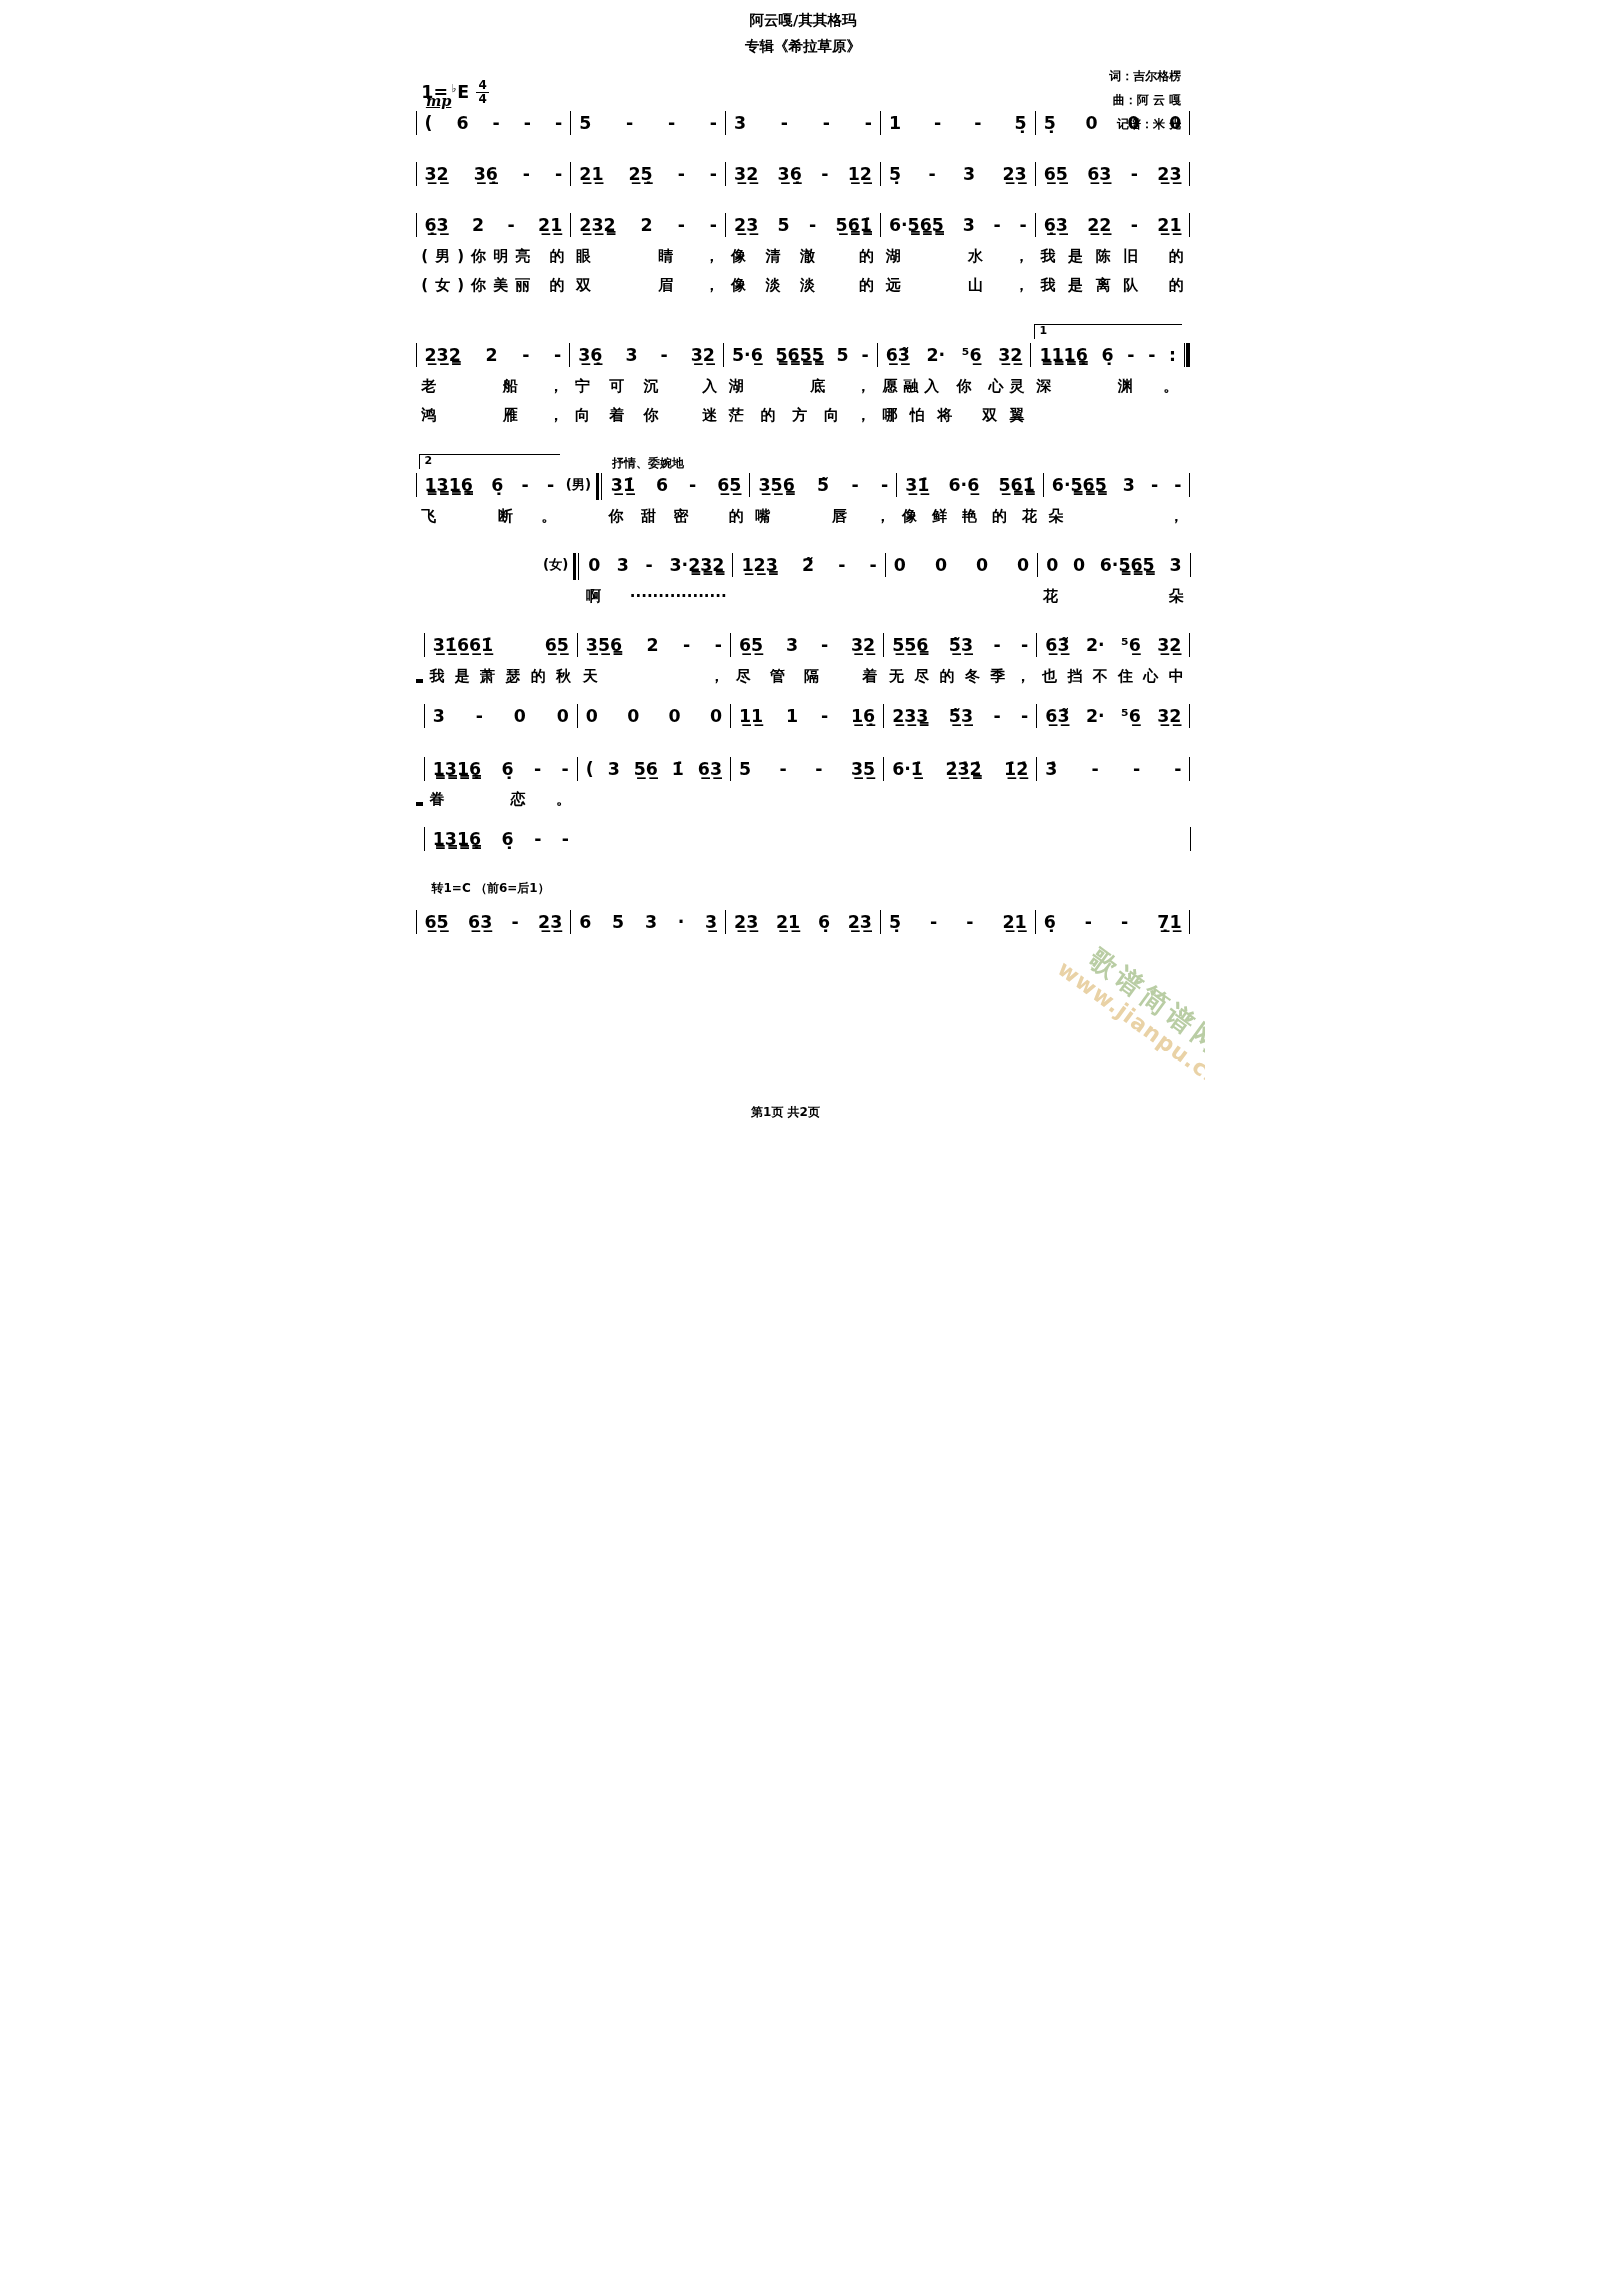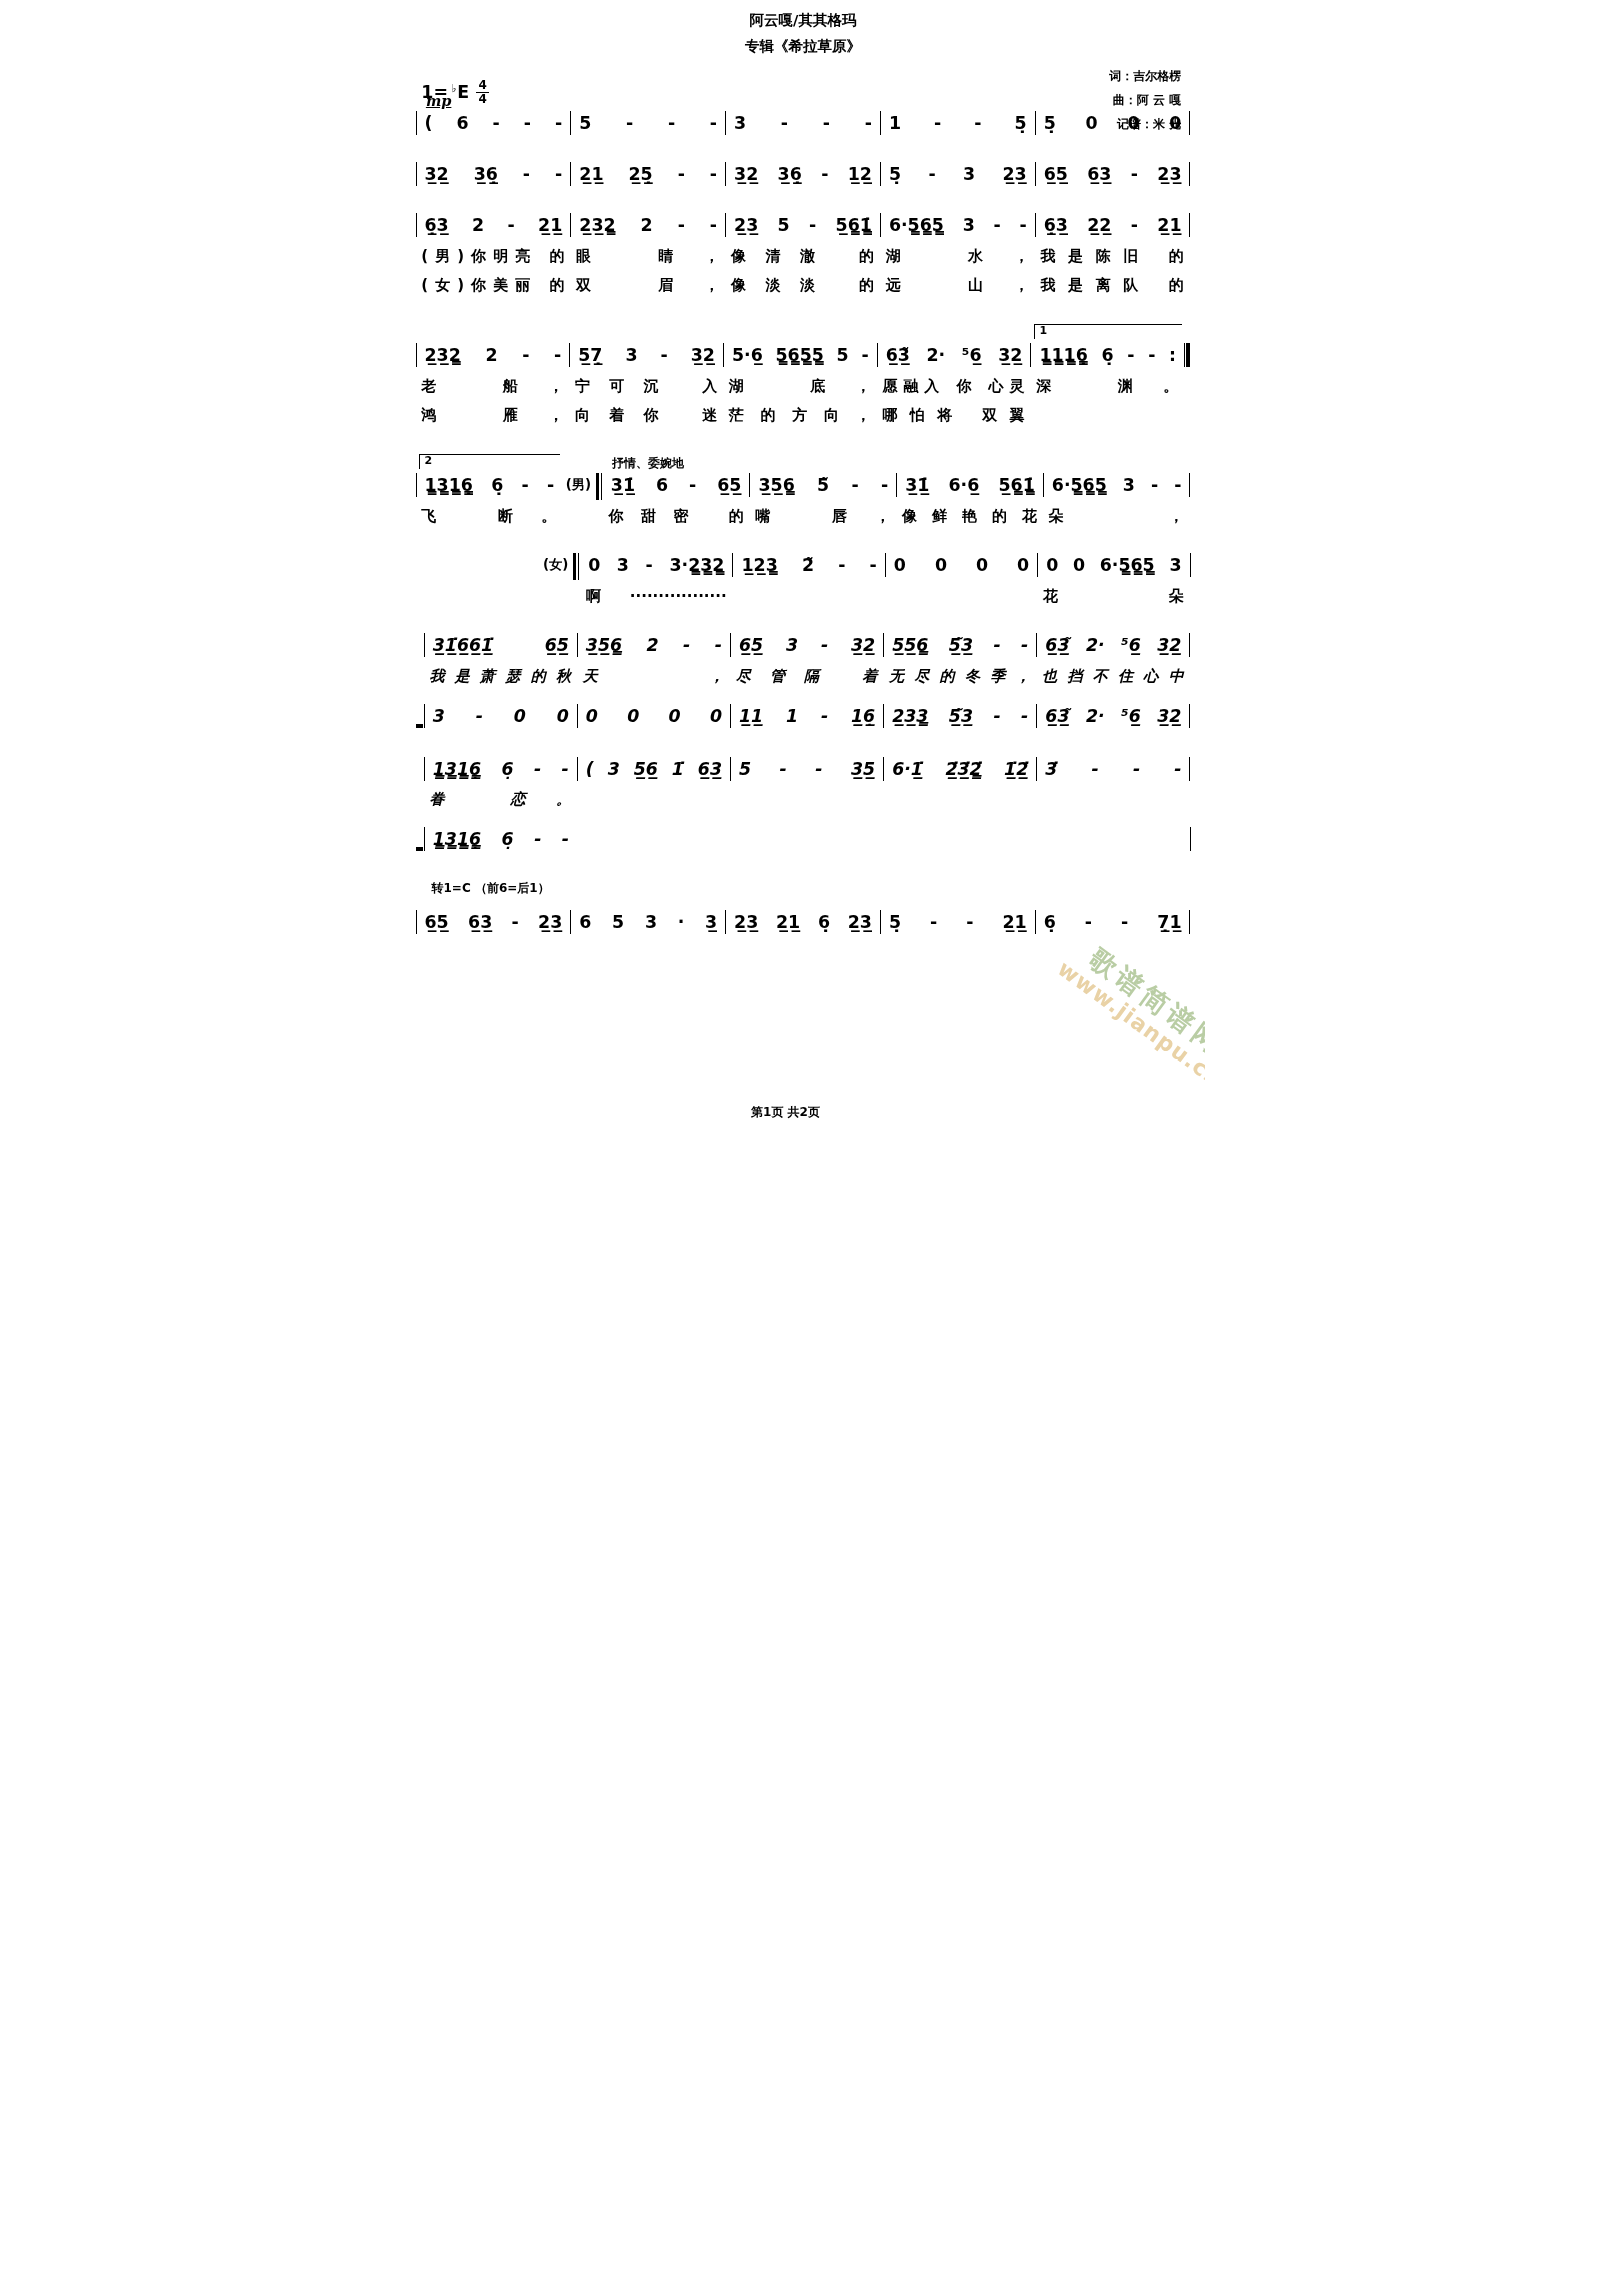--- a/index.html
+++ b/index.html
@@ -42,21 +42,21 @@
   .has-top .endbar, .has-top .endthick, .has-top .dblbar, .has-top .vlabel { margin-top:21px; }
   .vlabel { font-size:13.3px; font-weight:bold; line-height:24px; padding:0 3.5px; white-space:nowrap; }
   .volta { position:absolute; left:3.5px; right:2.3px; top:1.2px; height:15px;
            border-left:1.7px solid #000; border-top:1.7px solid #000;
            font-size:11px; font-weight:bold; padding:0 0 0 4.6px; line-height:11.6px; text-align:left; }
   .ann { position:absolute; left:9.3px; top:2.3px; font-size:12px; font-weight:bold; white-space:nowrap; }
   .dyn { position:absolute; left:10.4px; top:1.2px; font-size:14.5px; font-weight:bold;
          font-style:italic; font-family:"DejaVu Serif", serif;text-decoration:underline; }
 
   
-  .duet { display:flex; align-items:flex-end; margin-bottom:29px;font-style:italic; }
+  .duet { display:flex; align-items:center; margin-bottom:29px; }
   .brace { width:7px; border-left:3.5px solid #000; border-top:2.3px solid #000;
            border-bottom:2.3px solid #000; margin-right:1.2px; }
   .voices { flex:1 1 0; min-width:0; }
   .voices .system { margin-bottom:0; }
   .voices .voice2 { margin-top:17.4px; }
 
   .modulation { font-size:12px; font-weight:bold; margin:9.3px 0 12.7px 16px; }
 
   
   .pagenum { position:absolute; left:0; right:35px; bottom:27px; text-align:center;
@@ -165,21 +165,21 @@
       </div>
       <div class="system has-top">
         <div class="measure">
           <div class="mtop"></div>
           <div class="nline">2̲3̲2̳ 2 - -</div>
           <div class="lyr">老 船，</div>
           <div class="lyr">鸿 雁，</div>
         </div>
         <div class="measure">
           <div class="mtop"></div>
-          <div class="nline">5̲7̲̣ 3 - 3̲2̲</div>
+          <div class="nline">3̲6̲̣ 3 - 3̲2̲</div>
           <div class="lyr">宁可沉 入</div>
           <div class="lyr">向着你 迷</div>
         </div>
         <div class="measure">
           <div class="mtop"></div>
           <div class="nline">5·6̲ 5̳6̳5̳5̳ 5 -</div>
           <div class="lyr">湖 底，</div>
           <div class="lyr">茫的方向，</div>
         </div>
         <div class="measure">

